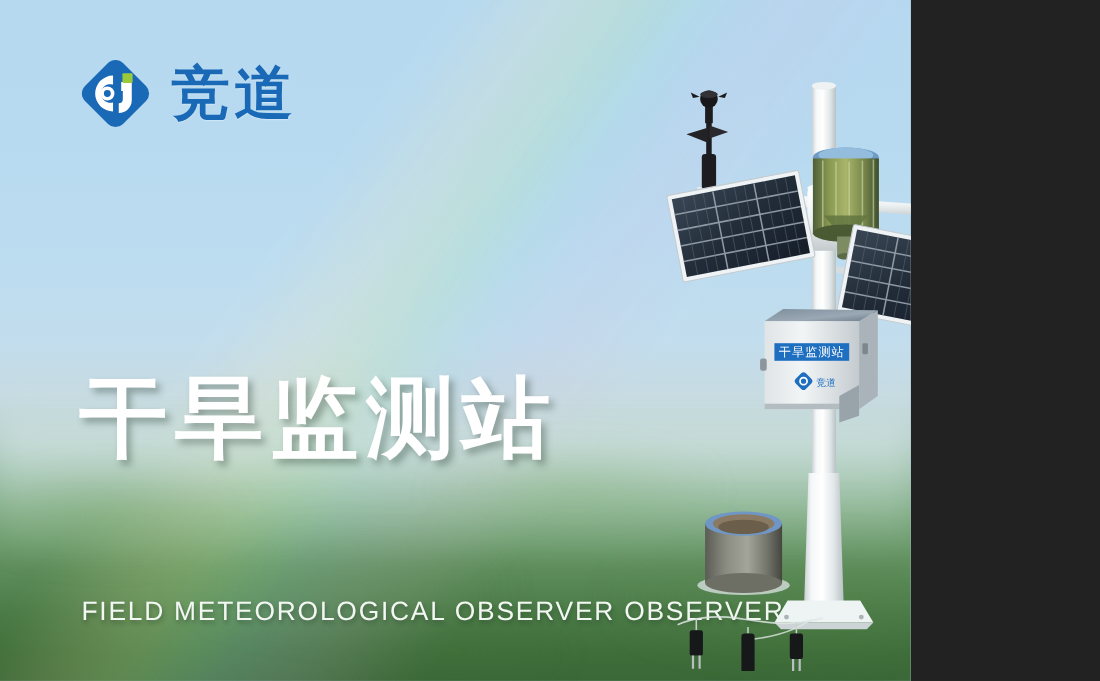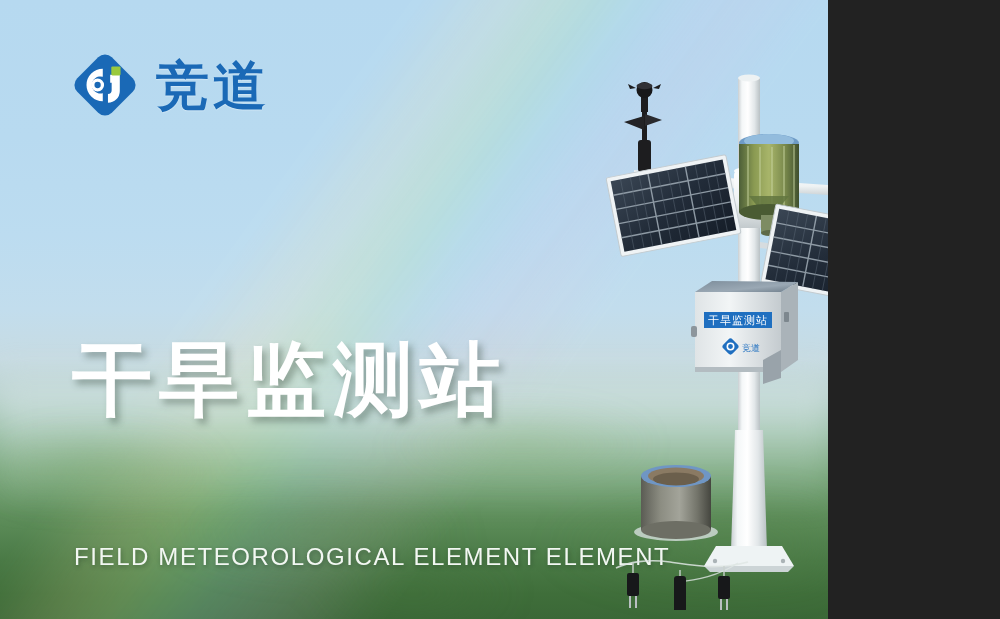--- a/index.html
+++ b/index.html
@@ -164,21 +164,21 @@
       <path d="M 57 36 L 70 36 L 70 58 A 16 16 0 0 1 54 74 L 54 62 A 5 5 0 0 0 59 57 L 59 47 L 57 47 Z" fill="#ffffff"></path>
 
       <rect x="58.5" y="25" width="12.5" height="12" rx="1.5" fill="#9ac93c"></rect>
     </svg>
     <div class="logo-word">竞道</div>
   </div>
 
   <div class="headline">
     <div class="headline-line">干旱监测站</div>
   </div>
-  <div class="subtitle">FIELD METEOROLOGICAL ELEMENT ELEMENT</div>
+  <div class="subtitle">FIELD METEOROLOGICAL OBSERVER OBSERVER</div>
 
   <div class="station">
     <svg width="385" height="600" viewBox="0 0 385 600">
       <defs>
         <linearGradient id="poleG" x1="0" y1="0" x2="1" y2="0">
           <stop offset="0%" stop-color="#c9cfd2"></stop>
           <stop offset="18%" stop-color="#f4f7f8"></stop>
           <stop offset="45%" stop-color="#ffffff"></stop>
           <stop offset="75%" stop-color="#e2e7e9"></stop>
           <stop offset="100%" stop-color="#b9c1c4"></stop>

